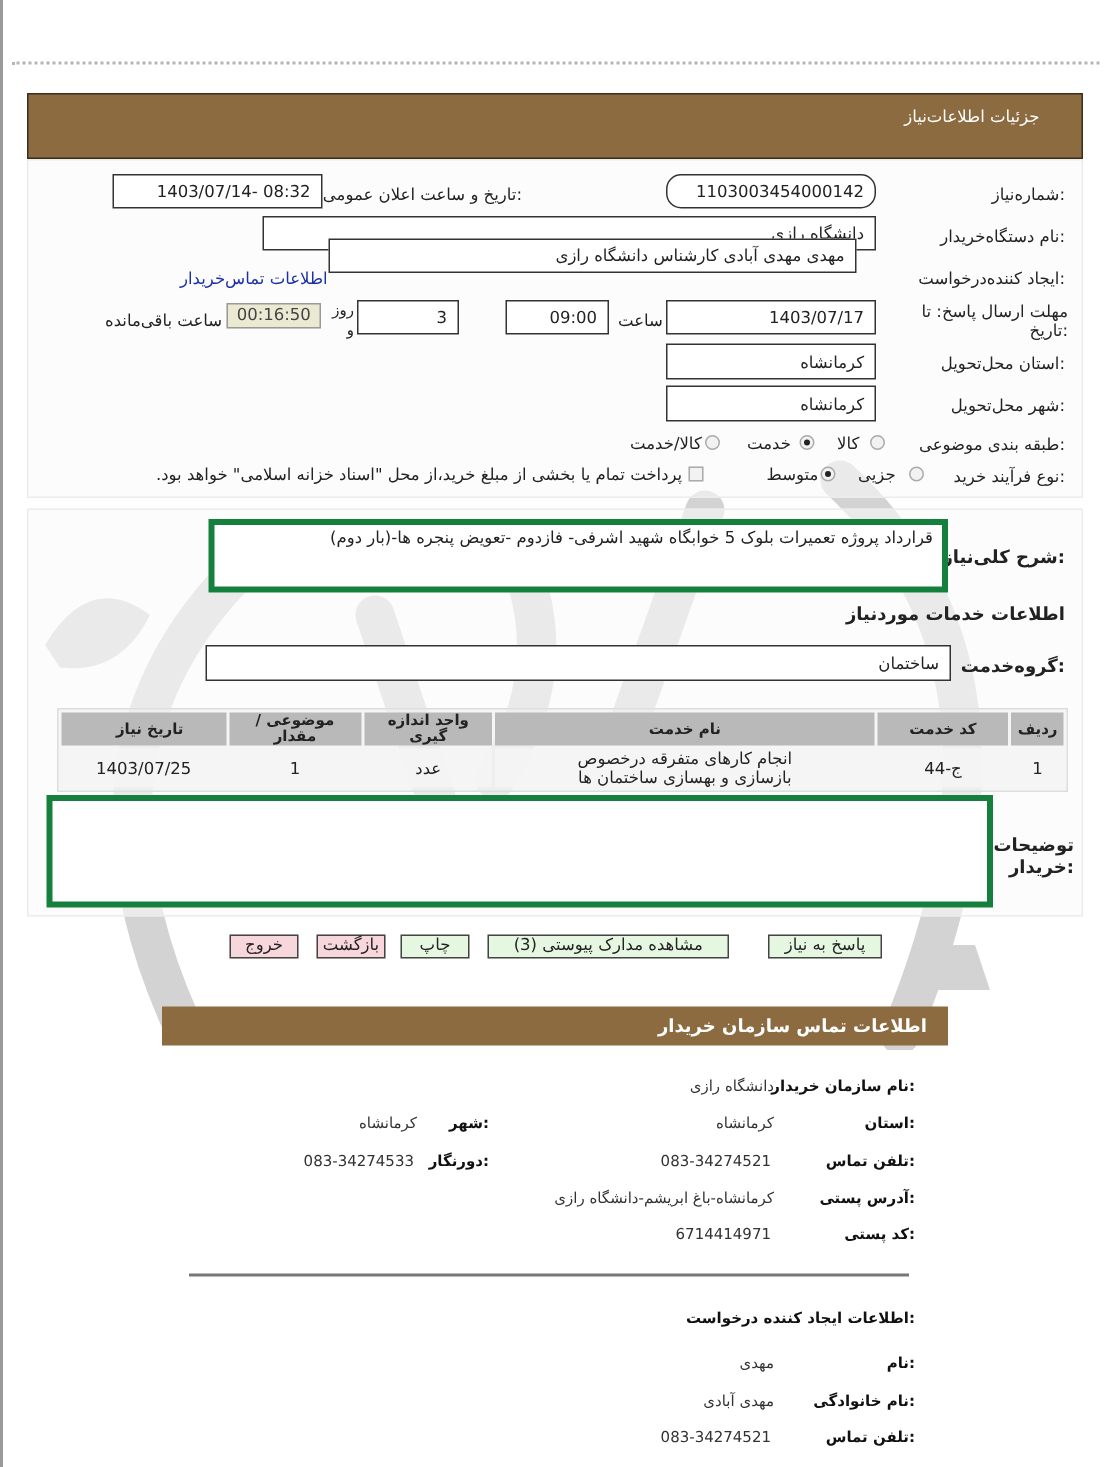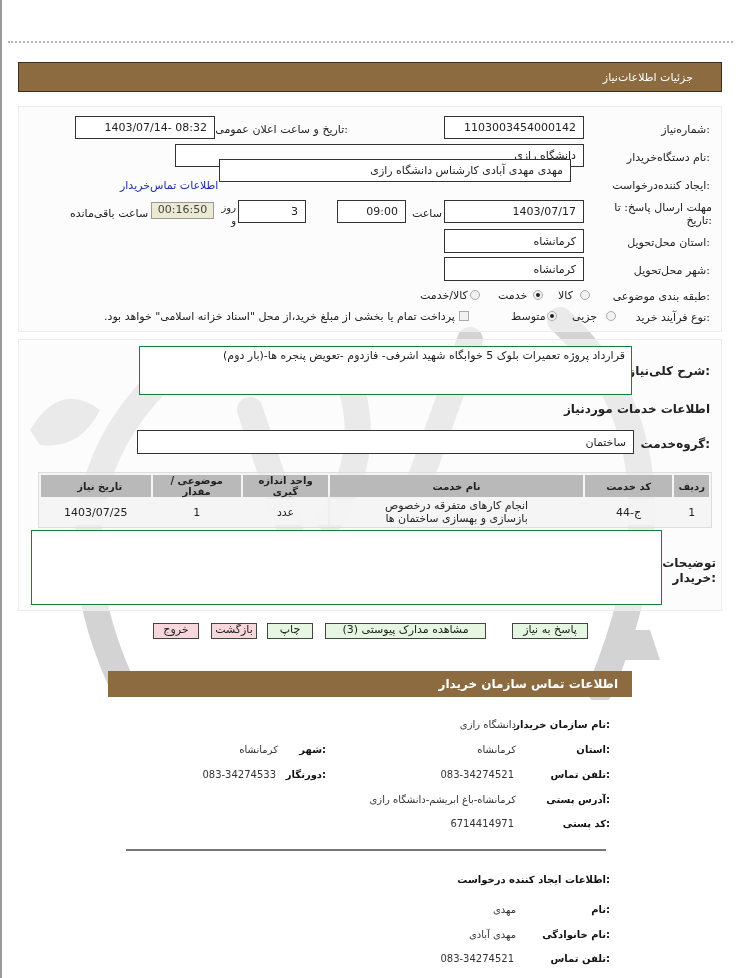--- a/index.html
+++ b/index.html
@@ -7,42 +7,42 @@
     width:740px; height:978px; position:relative; overflow:hidden;
     background:#ffffff; font-family:"DejaVu Sans", sans-serif; font-size:11px; color:#222;
   }
   .left-edge { position:absolute; left:0; top:0; width:2px; height:978px; background:#9a9a9a; }
   .top-dash { position:absolute; left:8px; top:41px; width:725px; height:0; border-top:2px dotted #b5b5b5; }
 
   
   .watermark { position:absolute; left:0; top:300px; width:740px; height:400px; pointer-events:none; z-index:0; }
 
   .header-bar {
-    position:absolute; left:18px; top:62px; width:704px; height:30px;
+    position:absolute; left:18px; top:62px; width:704px; height:44px;
     background:#8b6b3f; border:1px solid #3b2e1c; box-sizing:border-box;
   }
   .header-bar .title { position:absolute; right:28px; top:8px; color:#fff; font-size:11px; }
 
   .panel { position:absolute; background:rgba(250,250,250,0.6); border:1px solid #ececec; box-sizing:border-box; z-index:1; }
   .lbl { position:absolute; font-size:11px; color:#222; text-align:right; white-space:nowrap; z-index:2; }
   .lbl.bold { font-weight:bold; font-size:12px; }
   .box {
     position:absolute; background:#fff; border:1px solid #333; box-sizing:border-box;
     font-size:11px; padding:0 7px; display:flex; align-items:center; z-index:2; white-space:nowrap;
   }
   .box.rtl { direction:rtl; justify-content:flex-start; }
   .box.ltr-num { justify-content:flex-end; }
   .timer { position:absolute; background:#ece9d2; border:1px solid #999; box-sizing:border-box; font-size:11px; color:#444; text-align:center; z-index:2; }
   a.link { position:absolute; color:#1b2fa8; font-size:11px; text-decoration:none; z-index:2; white-space:nowrap; }
 
   .radio { position:absolute; width:10px; height:10px; border-radius:50%; border:1px solid #aaa; background:#f2f2f2; box-sizing:border-box; z-index:2; }
   .radio.on::after { content:""; position:absolute; left:2px; top:2px; width:4px; height:4px; border-radius:50%; background:#222; }
   .check { position:absolute; width:10px; height:10px; border:1px solid #aaa; background:#f2f2f2; box-sizing:border-box; z-index:2; }
 
-  .textarea { position:absolute; background:#fff; border:1px solid #15803d; box-sizing:border-box; direction:rtl; font-size:11px; padding:2px 6px; z-index:2; }
+  .textarea { position:absolute; background:#fff; border:4px solid #15803d; box-sizing:border-box; direction:rtl; font-size:11px; padding:2px 6px; z-index:2; }
 
   table.svc { position:absolute; left:38px; top:472px; width:674px; border-collapse:separate; border-spacing:2px; direction:rtl; z-index:2; background:rgba(240,240,240,0.6); border:1px solid #ddd; }
   table.svc th { background:#b9b9b9; color:#222; font-size:10px; font-weight:bold; height:18px; padding:0 4px; }
   table.svc td { background:rgba(245,245,245,0.85); font-size:11px; text-align:center; height:26px; padding:0 4px; line-height:13px; }
 
   .btn { position:absolute; height:16px; border:1px solid #444; box-sizing:border-box; font-size:11px; text-align:center; line-height:12px; z-index:2; }
   .btn.green { background:#e5f7e0; }
   .btn.pink { background:#f8d7dc; }
 
   .section-bar { position:absolute; left:108px; top:671px; width:524px; height:26px; background:#8b6b3f; z-index:2; }
@@ -72,21 +72,21 @@
   </g>
 </svg>
 
 <div class="header-bar">
   <span class="title">جزئیات اطلاعات‌نیاز</span>
 </div>
 
 <div class="panel" style="left:18px;top:106px;width:704px;height:226px;"></div>
 
 <span class="lbl" style="right:30px;top:123px;">شماره‌نیاز:</span>
-<div class="box ltr-num" style="left:444px;top:116px;width:140px;height:23px;">1103003454000142</div>
+<div class="box ltr-num" style="left:444px;top:116px;width:140px;height:23px;border-radius:10px;">1103003454000142</div>
 <span class="lbl" style="right:392px;top:123px;">تاریخ و ساعت اعلان عمومی:</span>
 <div class="box ltr-num" style="left:75px;top:116px;width:140px;height:23px;">1403/07/14- 08:32</div>
 
 <span class="lbl" style="right:30px;top:151px;">نام دستگاه‌خریدار:</span>
 <div class="box rtl" style="left:175px;top:144px;width:409px;height:23px;">دانشگاه رازی</div>
 
 <span class="lbl" style="right:30px;top:179px;">ایجاد کننده‌درخواست:</span>
 <div class="box rtl" style="left:219px;top:159px;width:352px;height:23px;">مهدی مهدی آبادی کارشناس دانشگاه رازی</div>
 <a class="link" href="#" style="left:120px;top:179px;">اطلاعات تماس‌خریدار</a>
 

